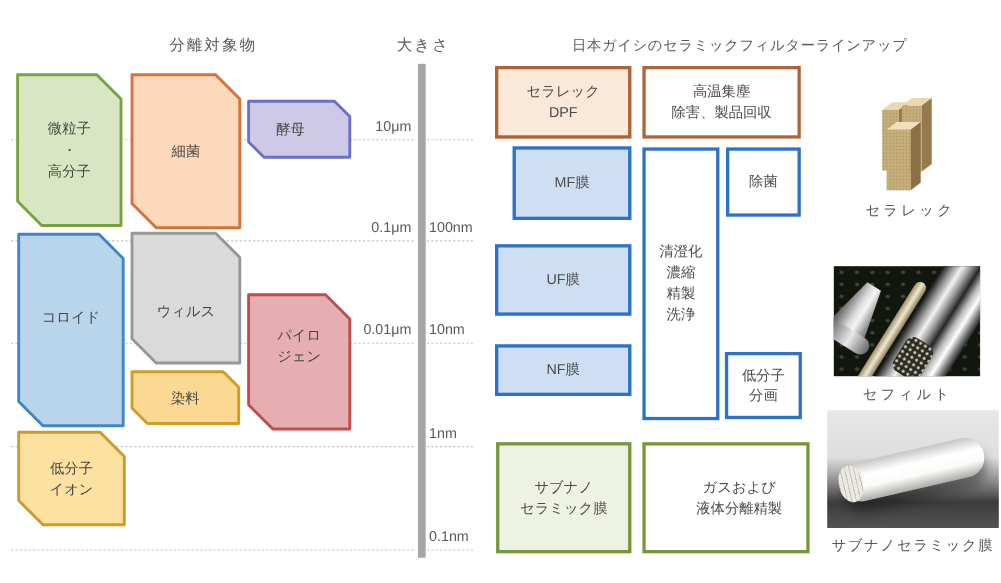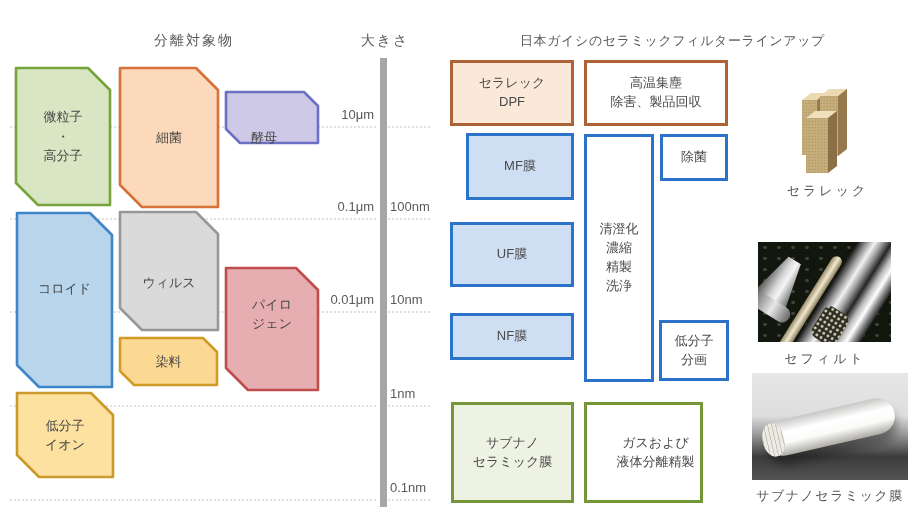--- a/index.html
+++ b/index.html
@@ -124,46 +124,46 @@
   <div class="tick tick-r" style="top:198px;">100nm</div>
   <div class="tick tick-l" style="top:291px;">0.01μm</div>
   <div class="tick tick-r" style="top:291px;">10nm</div>
   <div class="tick tick-r" style="top:385px;">1nm</div>
   <div class="tick tick-r" style="top:479px;">0.1nm</div>
 
   <div class="shape-label" style="left:16px;top:68px;width:94px;height:137px;">微粒子
 ・
 高分子</div>
   <div class="shape-label" style="left:120px;top:68px;width:98px;height:139px;">細菌</div>
-  <div class="shape-label" style="left:226px;top:92px;width:76px;height:51px;margin-top:20px;">酵母</div>
+  <div class="shape-label" style="left:226px;top:92px;width:76px;height:51px;">酵母</div>
   <div class="shape-label" style="left:17px;top:202px;width:95px;height:174px;">コロイド</div>
   <div class="shape-label" style="left:120px;top:212px;width:98px;height:142px;">ウィルス</div>
   <div class="shape-label" style="left:120px;top:338px;width:97px;height:47px;">染料</div>
   <div class="shape-label" style="left:226px;top:268px;width:92px;height:92px;">パイロ
 ジェン</div>
   <div class="shape-label" style="left:17px;top:393px;width:96px;height:84px;">低分子
 イオン</div>
 
   <div class="fbox b-brown f-peach" style="left:450px;top:60px;width:124px;height:66px;">セラレック
 DPF</div>
   <div class="fbox b-brown f-white" style="left:584px;top:60px;width:144px;height:66px;">高温集塵
 除害、製品回収</div>
   <div class="fbox b-blue f-blue" style="left:466px;top:133px;width:108px;height:67px;">MF膜</div>
   <div class="fbox b-blue f-white" style="left:584px;top:134px;width:70px;height:248px;">清澄化
 濃縮
 精製
 洗浄</div>
-  <div class="fbox b-blue f-white" style="left:660px;top:134px;width:68px;height:47px;">除菌</div>
+  <div class="fbox b-blue f-white" style="left:660px;top:134px;width:68px;height:63px;">除菌</div>
   <div class="fbox b-blue f-blue" style="left:450px;top:222px;width:124px;height:65px;">UF膜</div>
   <div class="fbox b-blue f-blue" style="left:450px;top:313px;width:124px;height:47px;">NF膜</div>
   <div class="fbox b-blue f-white" style="left:659px;top:320px;width:70px;height:61px;">低分子
 分画</div>
   <div class="fbox b-green f-green" style="left:451px;top:402px;width:123px;height:101px;text-align:center;">サブナノ
 セラミック膜</div>
-  <div class="fbox b-green f-white" style="left:584px;top:402px;width:119px;height:101px;padding-left:24px;">ガスおよび
+  <div class="fbox b-green f-white" style="left:584px;top:402px;width:152px;height:101px;padding-left:24px;">ガスおよび
 液体分離精製</div>
 
   <div class="caption" style="left:770px;top:182px;width:115px;">セラレック</div>
 
   <div class="photo cefilt">
     <div class="tube t-funnel"></div>
     <div class="tube t-flange"></div>
     <div class="tube t-rod1"></div>
     <div class="tube t-rod2"></div>
     <div class="tube t-big1"></div>

